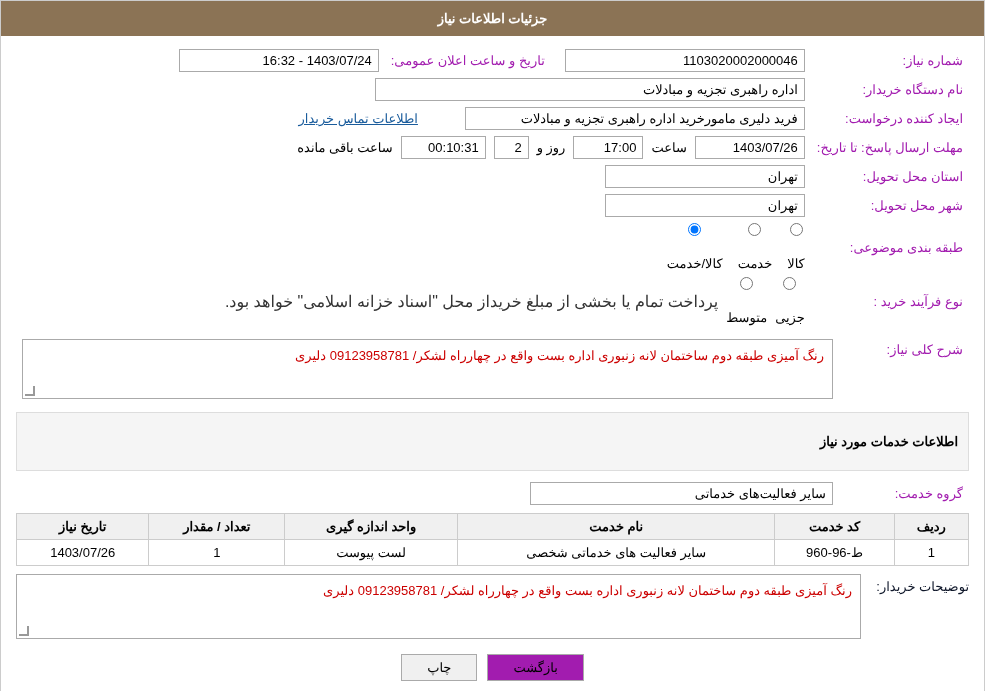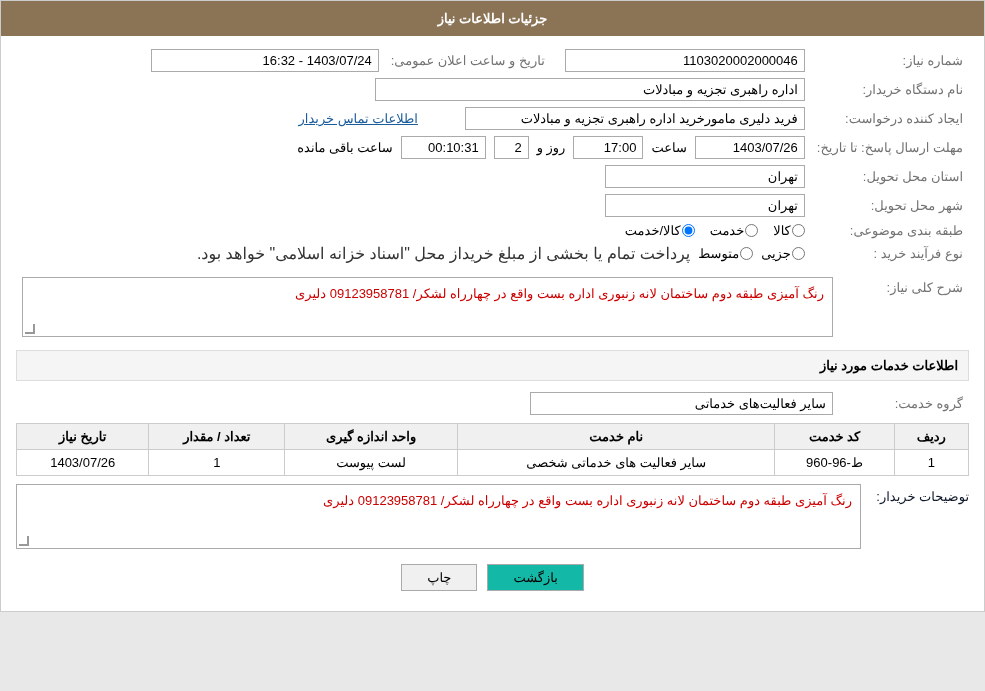--- a/index.html
+++ b/index.html
@@ -22,36 +22,36 @@
       padding: 10px 15px;
       font-size: 13px;
       font-weight: bold;
     }
     .content {
       padding: 10px 15px;
     }
     .section-title {
       background: #f5f5f5;
       border: 1px solid #ddd;
-      padding: 7px 10px;
+      padding: 21px 10px;
       font-weight: bold;
       margin: 10px 0 8px 0;
       text-align: right;
     }
     .form-table {
       width: 100%;
       border-collapse: collapse;
       margin-bottom: 5px;
     }
     .form-table td {
       padding: 3px 6px;
       vertical-align: middle;
     }
     .label-cell {
-      color: #737373;
+      color: #a21caf;
       white-space: nowrap;
       width: 130px;
     }
     .value-cell {
       text-align: right;
     }
     .input-box {
       border: 1px solid #aaa;
       background: #fff;
       padding: 3px 6px;
@@ -64,21 +64,22 @@
       cursor: pointer;
     }
     .radio-group {
       display: flex;
       gap: 15px;
       align-items: center;
     }
     .radio-item {
       display: flex;
       align-items: center;
-      gap: 1px;
+      gap: 20px;
+      flex-direction: column;
     }
     .note-text {
       color: #333;
       font-size: 16px;
     }
     .description-box {
       border: 1px solid #aaa;
       background: #fff;
       padding: 8px;
       min-height: 60px;
@@ -152,21 +153,21 @@
       flex: 1;
     }
     .button-row {
       text-align: center;
       margin: 15px 0 10px 0;
       display: flex;
       justify-content: center;
       gap: 10px;
     }
     .btn-back {
-      background: #14b8a6;
+      background: #a21caf;
       border: 1px solid #aaa;
       padding: 5px 25px;
       cursor: pointer;
       font-size: 13px;
       font-family: Tahoma, Arial, sans-serif;
     }
     .btn-print {
       background: #f0f0f0;
       border: 1px solid #aaa;
       padding: 5px 25px;
@@ -191,21 +192,21 @@
 
     <table class="form-table">
       <tbody>
           <tr>
         <td class="label-cell">شماره نیاز:</td>
         <td class="value-cell" style="width:260px;">
           <div class="input-box" style="width:240px;">1103020002000046</div>
         </td>
         <td class="label-cell">تاریخ و ساعت اعلان عمومی:</td>
         <td class="value-cell">
-          <div class="input-box" style="width:228px;">1403/07/24 - 16:32</div>
+          <div class="input-box" style="width:200px;">1403/07/24 - 16:32</div>
         </td>
       </tr>
       <tr>
         <td class="label-cell">نام دستگاه خریدار:</td>
         <td class="value-cell" colspan="3">
           <div class="input-box" style="width:430px;">اداره راهبری تجزیه و مبادلات</div>
         </td>
       </tr>
       <tr>
         <td class="label-cell">ایجاد کننده درخواست:</td>

